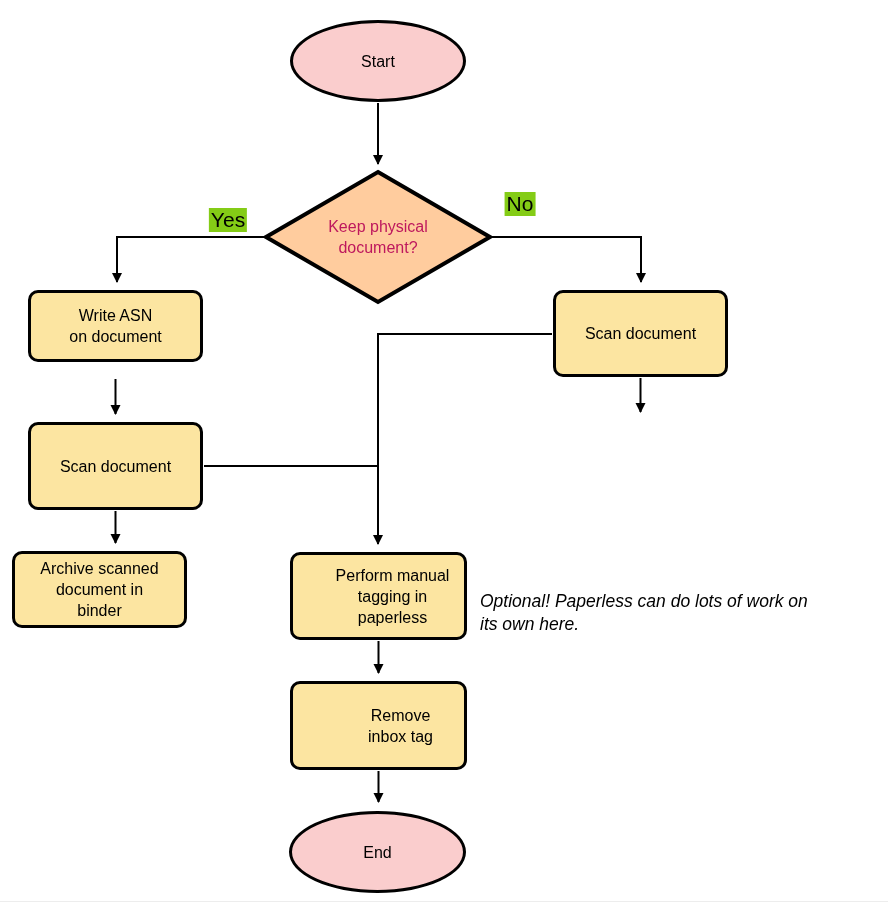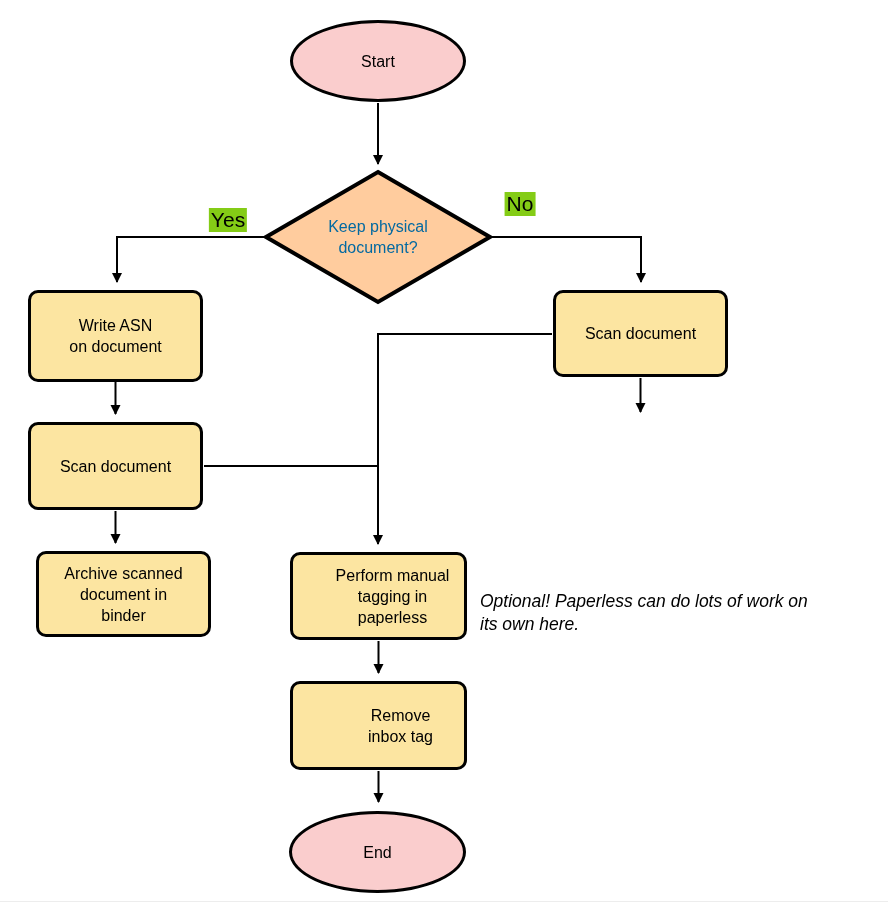--- a/index.html
+++ b/index.html
@@ -29,21 +29,21 @@
   .terminal{
     background:#FACDCD;
     border:3.5px solid #000;
     border-radius:50%;
   }
   .diamond-wrap{position:absolute;}
   .diamond-label{
     position:absolute;left:0;top:0;right:0;bottom:0;
     display:flex;align-items:center;justify-content:center;
     text-align:center;font-size:16px;line-height:21px;
-    white-space:pre-line;color:#0369a1;
+    white-space:pre-line;color:#be185d;
   }
   .edge-label{
     position:absolute;
     transform:translate(-50%,-50%);
     font-size:21px;color:#000;
     background:#84cc16;
     padding:0 2px;
   }
   .annotation{
     position:absolute;
@@ -91,30 +91,30 @@
     <svg width="232" height="136" viewBox="0 0 232 136">
       <polygon points="116,3 228,68 116,133 4,68" fill="#FFCC9E" stroke="#000" stroke-width="4" stroke-linejoin="miter"></polygon>
     </svg>
     <div class="diamond-label">Keep physical
 document?</div>
   </div>
 
   <div class="edge-label" style="left:228px;top:220px;">Yes</div>
   <div class="edge-label" style="left:520px;top:204px;">No</div>
 
-  <div class="node process" style="left:28px;top:290px;width:175px;height:92px;">
+  <div class="node process" style="left:28px;top:290px;width:175px;height:72px;">
     <span>Write ASN
 on document</span>
   </div>
 
   <div class="node process" style="left:28px;top:422px;width:175px;height:88px;">
     <span>Scan document</span>
   </div>
 
-  <div class="node process" style="left:36px;top:551px;width:175px;height:86px;align-items:center;">
+  <div class="node process" style="left:12px;top:551px;width:175px;height:77px;align-items:center;">
     <span>Archive scanned
 document in
 binder</span>
   </div>
 
   <div class="node process" style="left:553px;top:290px;width:175px;height:87px;">
     <span>Scan document</span>
   </div>
 
 

